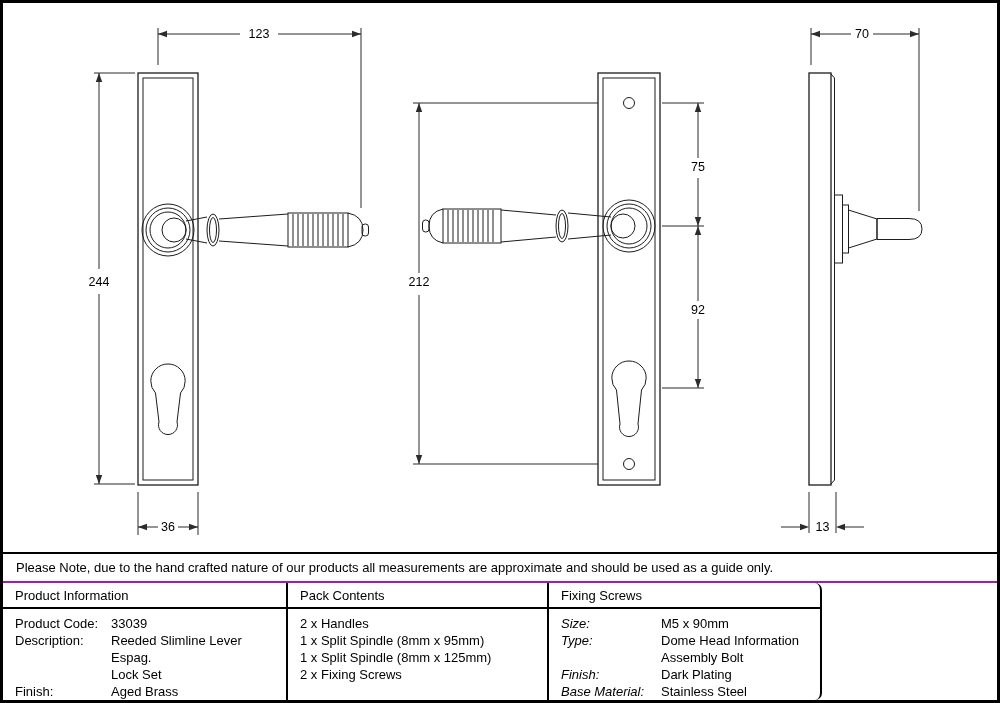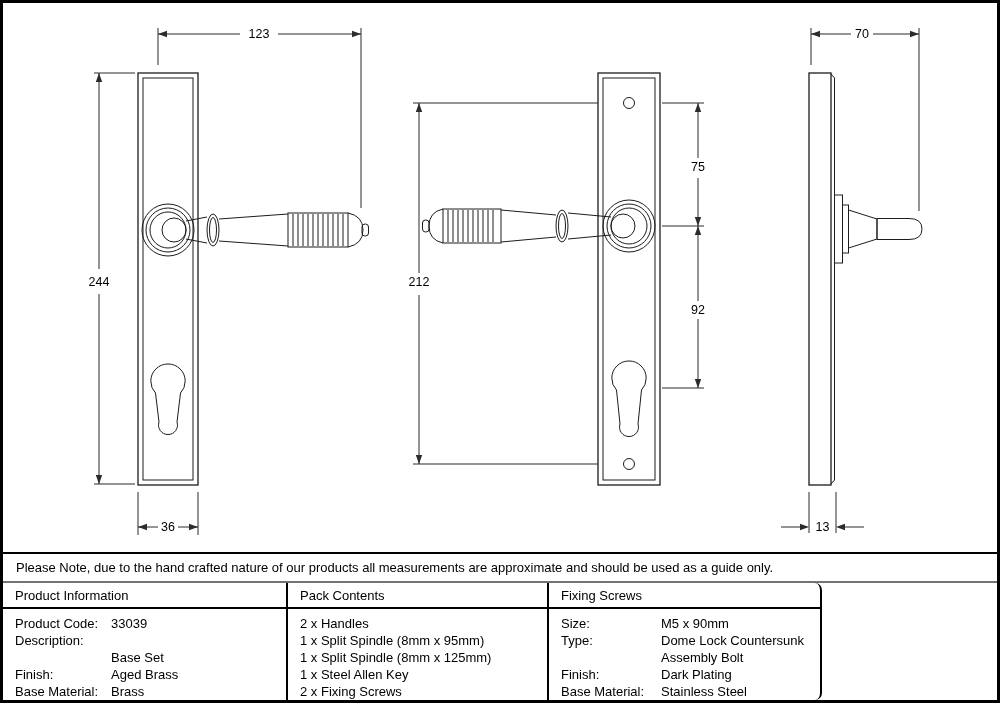--- a/index.html
+++ b/index.html
@@ -13,35 +13,35 @@
 
   
   .ln{stroke:#1c1c1c;stroke-width:1.3;fill:#fff;}
   .thin{stroke:#1c1c1c;stroke-width:1;fill:none;}
   .dim{stroke:#2b2b2b;stroke-width:1;fill:none;}
   .arr{fill:#2b2b2b;stroke:none;}
   .dimtxt{font:12.5px "Liberation Sans",sans-serif;fill:#000;text-anchor:middle;}
 
   .note-bar{
     position:absolute;left:0;top:549px;width:994px;height:31px;box-sizing:border-box;
-    border-top:2px solid #000;border-bottom:2px solid #737373;
+    border-top:2px solid #000;border-bottom:2px solid #a21caf;
     display:flex;align-items:center;padding:0 13px;font-size:13px;background:#fff;
   }
   .info-table{position:absolute;left:0;top:580px;width:820px;height:117px;display:flex;background:#fff;}
   .col{border-right:2px solid #000;box-sizing:border-box;display:flex;flex-direction:column;}
   .col-1{width:285px;}
   .col-2{width:261px;}
   .col-3{width:273px;border-radius:7px;}
   .col-logo{flex:1;border-right:none;align-items:center;justify-content:center;}
   .col-header{height:24px;flex:none;border-bottom:2px solid #000;display:flex;align-items:center;
     padding:0 12px;font-size:13px;}
   .col-body{padding:6px 12px 0 12px;font-size:13px;line-height:17px;}
   .kv-row{display:flex;gap:8px;}
   .kv-label{width:88px;flex:none;}
-  .col-3 .kv-label{width:92px;}
+  .col-3 .kv-label{width:92px;font-style:italic;}
   .pc-item{white-space:nowrap;}
 
   
   .anvil-logo{text-align:center;}
   .anvil-row{display:flex;align-items:flex-end;justify-content:center;}
   .anvil-glyph{width:52px;height:42px;margin-right:2px;flex:none;}
   .anvil-text{display:flex;flex-direction:column;align-items:flex-start;}
   .from-the{font:12px "DejaVu Serif",serif;letter-spacing:.5px;padding-left:3px;}
   .nvil{font:33px/0.82 "DejaVu Serif",serif;}
   .reg{font-size:10px;vertical-align:super;line-height:0;}
@@ -179,57 +179,57 @@
 
     <div class="col col-1">
       <div class="col-header">Product Information</div>
       <div class="col-body">
         <div class="kv-row">
           <span class="kv-label">Product Code:</span>
           <span class="kv-value">33039</span>
         </div>
         <div class="kv-row">
           <span class="kv-label">Description:</span>
+          <span class="kv-value">Reeded Slimline Lever Espag.</span>
         </div>
         <div class="kv-row">
           <span class="kv-label"></span>
-          <span class="kv-value">Base Set</span>
+          <span class="kv-value">Lock Set</span>
         </div>
         <div class="kv-row">
           <span class="kv-label">Finish:</span>
           <span class="kv-value">Aged Brass</span>
         </div>
         <div class="kv-row">
           <span class="kv-label">Base Material:</span>
           <span class="kv-value">Brass</span>
         </div>
       </div>
     </div>
 
     <div class="col col-2">
       <div class="col-header">Pack Contents</div>
       <div class="col-body">
         <div class="pc-item">2 x Handles</div>
         <div class="pc-item">1 x Split Spindle (8mm x 95mm)</div>
         <div class="pc-item">1 x Split Spindle (8mm x 125mm)</div>
-        <div class="pc-item">1 x Steel Allen Key</div>
         <div class="pc-item">2 x Fixing Screws</div>
       </div>
     </div>
 
     <div class="col col-3">
       <div class="col-header">Fixing Screws</div>
       <div class="col-body">
         <div class="kv-row">
           <span class="kv-label">Size:</span>
           <span class="kv-value">M5 x 90mm</span>
         </div>
         <div class="kv-row">
           <span class="kv-label">Type:</span>
-          <span class="kv-value">Dome Lock Countersunk</span>
+          <span class="kv-value">Dome Head Information</span>
         </div>
         <div class="kv-row">
           <span class="kv-label"></span>
           <span class="kv-value">Assembly Bolt</span>
         </div>
         <div class="kv-row">
           <span class="kv-label">Finish:</span>
           <span class="kv-value">Dark Plating</span>
         </div>
         <div class="kv-row">

